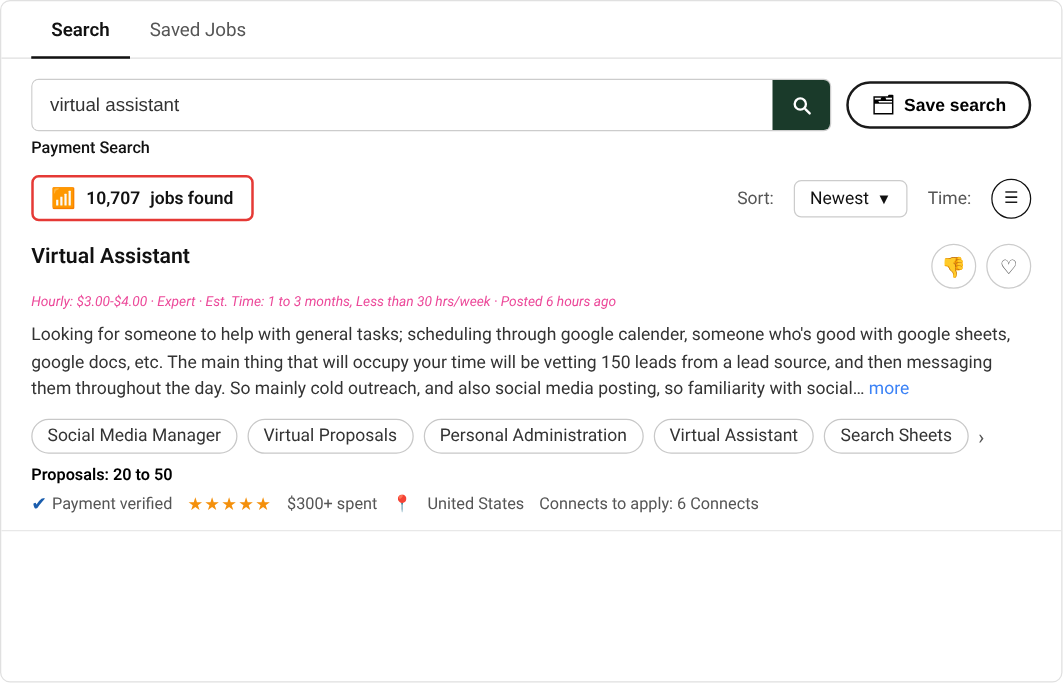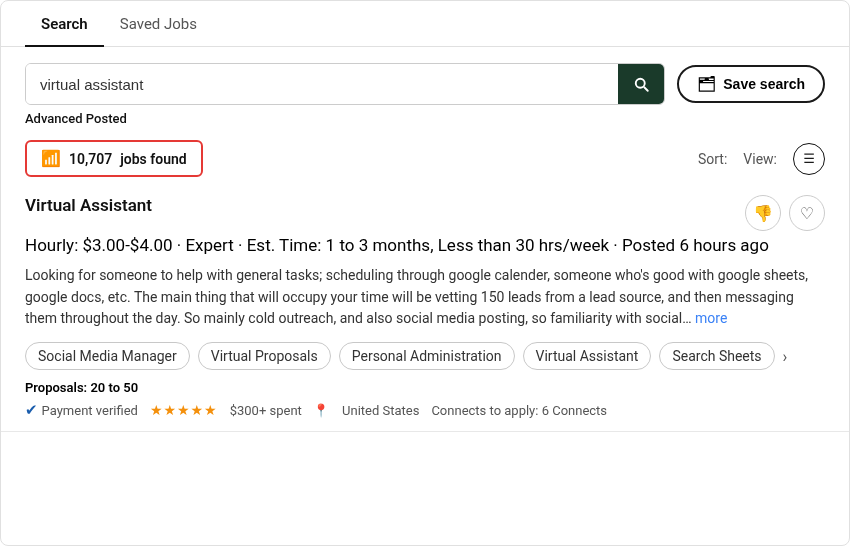--- a/index.html
+++ b/index.html
@@ -179,23 +179,24 @@
       height: 36px;
       display: flex;
       align-items: center;
       justify-content: center;
       cursor: pointer;
       background: white;
       font-size: 16px;
       color: #555;
     }
     .job-meta {
-      font-size: 17px;
-      color: #000000;
+      font-size: 11px;
+      color: #ec4899;
       margin-bottom: 10px;
+      font-style: italic;
     }
     .job-description {
       font-size: 14px;
       color: #333;
       line-height: 1.55;
       margin-bottom: 12px;
     }
     .job-description .more-link {
       color: #3b82f6;
       cursor: pointer;
@@ -268,31 +269,35 @@
         <path d="M21 21l-4.35-4.35M17 11A6 6 0 1 1 5 11a6 6 0 0 1 12 0z" stroke="white" stroke-width="2.5" stroke-linecap="round" fill="none"></path>
       </svg>
     </button>
   </div>
   <button class="save-search-btn">
     <span style="font-size:15px;">🗂</span>
     <span>Save search</span>
   </button>
 </div>
 
-<div class="advanced-search">Advanced Posted</div>
+<div class="advanced-search">Payment Search</div>
 
 <div class="results-bar">
   <div class="jobs-found-box">
     <span class="wifi-icon">📶</span>
     <span>10,707</span>
     <span>jobs found</span>
   </div>
   <div class="sort-view">
     <span class="sort-label">Sort:</span>
-    <span class="view-label">View:</span>
+    <div class="sort-select">
+      <span>Newest</span>
+      <span style="font-size:12px;">▼</span>
+    </div>
+    <span class="view-label">Time:</span>
     <div class="view-btn">
       <span style="font-size:13px; line-height:1;">☰</span>
     </div>
   </div>
 </div>
 
 <div class="job-listing">
   <div class="job-header">
     <span class="job-title">Virtual Assistant</span>
     <div class="job-actions">

